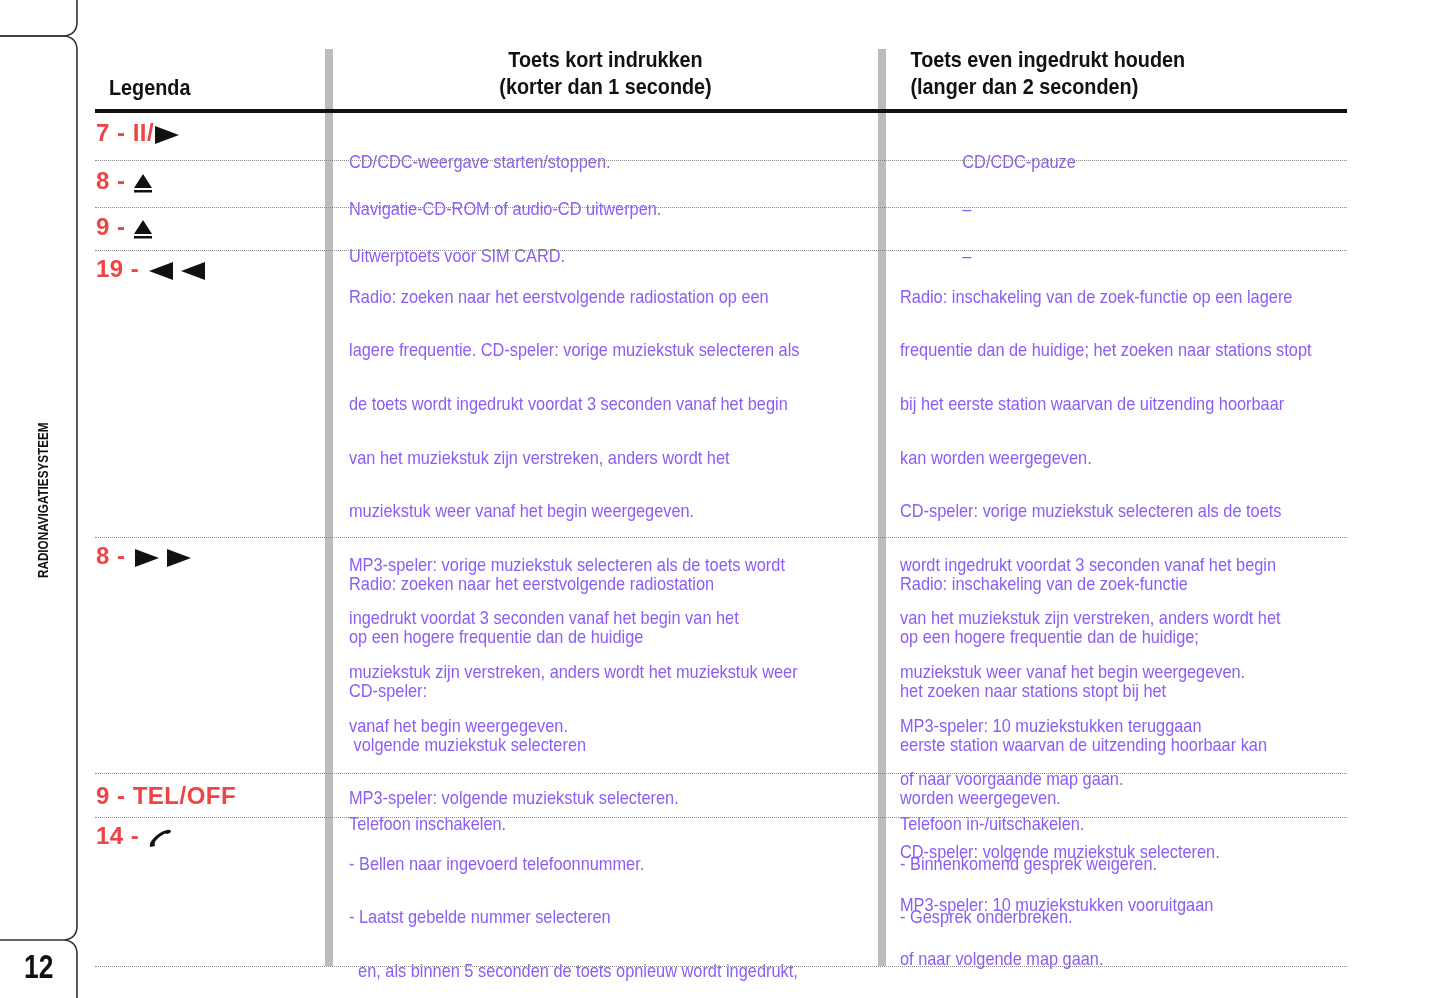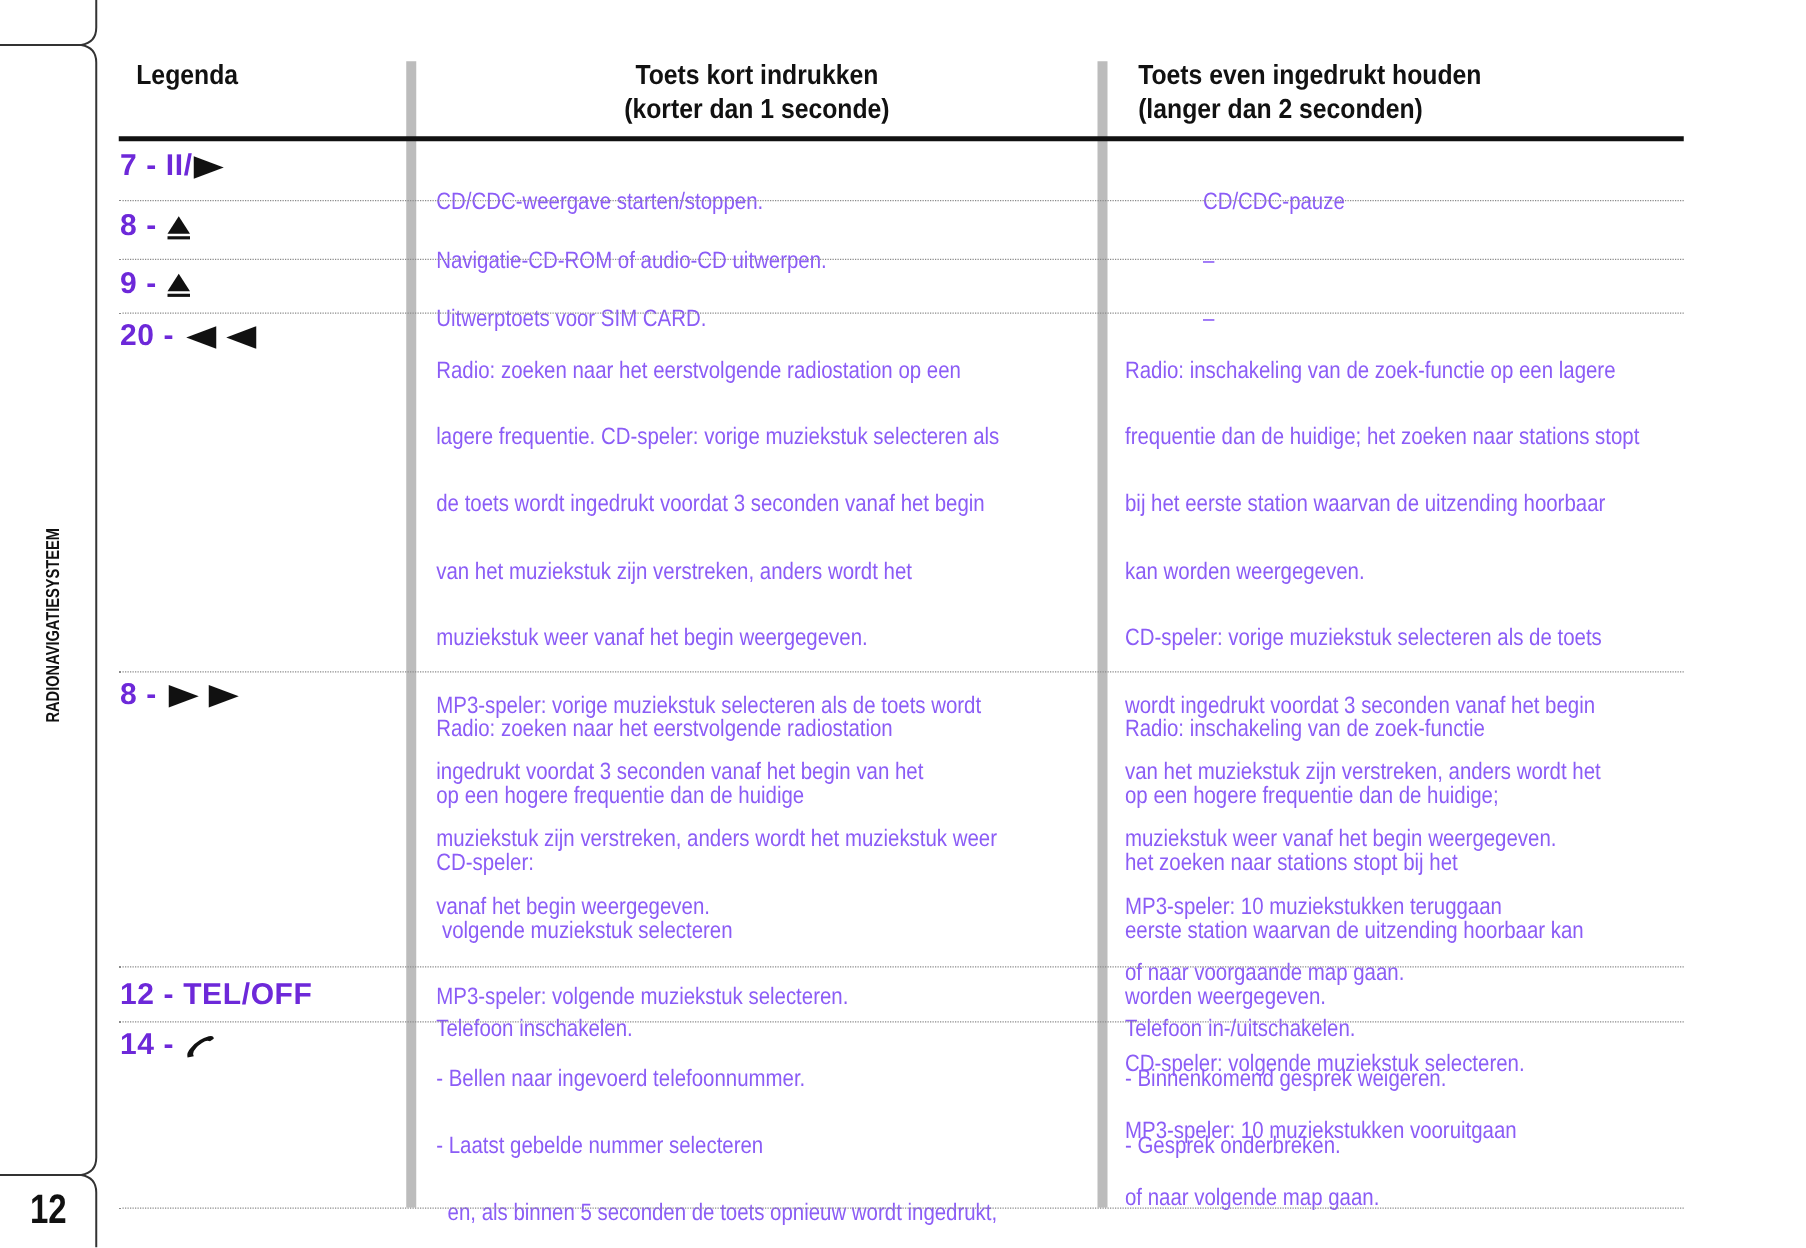--- a/index.html
+++ b/index.html
@@ -11,29 +11,29 @@
   .side-title { position:absolute; left:34px; top:578px; transform-origin:0 0; transform:rotate(-90deg);
                 font-family:"Liberation Sans", sans-serif; font-weight:bold; font-size:15px;
                 letter-spacing:0px; white-space:nowrap; color:#111; transform:rotate(-90deg) scaleX(0.78); }
   .page-num { position:absolute; left:24px; top:948px; font-weight:bold; font-size:33px; color:#111;
               transform:scaleX(0.8); transform-origin:0 0; }
   .col-bar { position:absolute; top:49px; width:8px; background:#bcbcbc; }
   .bar1 { left:325px; height:917px; }
   .bar2 { left:878px; height:917px; }
 
   .hdr { position:absolute; top:46px; font-weight:bold; font-size:22px; line-height:27px; color:#111; }
-  .hdr-legend { left:109px; }
+  .hdr-legend { left:109px;margin-top:28px; }
   .hdr-c2 { left:333px; width:545px; text-align:center; }
   .hdr-c3 { left:886px; width:490px; text-align:left; }
   .hdr span { display:block; transform:scaleX(0.9); }
 
   .thick-rule { position:absolute; left:95px; top:109px; width:1252px; height:4px; background:#111; }
   .sep { position:absolute; left:95px; width:1252px; height:0; border-top:1px dotted #8a8a8a; }
 
-  .key { position:absolute; left:96px; font-weight:bold; font-size:24px; color:#6d28d9; white-space:nowrap; letter-spacing:0.5px; }
+  .key { position:absolute; left:96px; font-weight:bold; font-size:24px; color:#ef4444; white-space:nowrap; letter-spacing:0.5px; }
   .cell { position:absolute; font-size:19px; line-height:26.8px; color:#8b5cf6; white-space:pre-line; }
   .cell span.line { display:block; white-space:pre; transform:scaleX(0.86); transform-origin:0 50%; }
   .c2 { left:349px; width:520px; }
   .c3 { left:900px; width:450px; }
   .c3.center { left:886px; width:476px; text-align:left;margin-left:43px; }
   .c3.center span.line { transform-origin:50% 50%; }
 
   .tri { display:inline-block; vertical-align:middle; }
 </style>
 </head>
@@ -101,21 +101,21 @@
 </div>
 <div class="cell c2" style="top:216px">
   <span class="line">Uitwerptoets voor SIM CARD.</span>
 </div>
 <div class="cell c3 center" style="top:216px">
   <span class="line">–</span>
 </div>
 <div class="sep" style="top:250px"></div>
 
 <div class="key" style="top:255px">
-  <span>20 -</span>
+  <span>19 -</span>
   <svg class="tri" width="60" height="22" viewBox="0 0 60 22">
       <polygon points="26,2 26,20 2,11" fill="#111"></polygon>
       <polygon points="58,2 58,20 34,11" fill="#111"></polygon>
     </svg>
 </div>
 <div class="cell c2" style="top:257px">
   <span class="line">Radio: zoeken naar het eerstvolgende radiostation op een</span>
   <span class="line">lagere frequentie. CD-speler: vorige muziekstuk selecteren als</span>
   <span class="line">de toets wordt ingedrukt voordat 3 seconden vanaf het begin</span>
   <span class="line">van het muziekstuk zijn verstreken, anders wordt het</span>
@@ -159,21 +159,21 @@
   <span class="line">het zoeken naar stations stopt bij het</span>
   <span class="line">eerste station waarvan de uitzending hoorbaar kan</span>
   <span class="line">worden weergegeven.</span>
   <span class="line">CD-speler: volgende muziekstuk selecteren.</span>
   <span class="line">MP3-speler: 10 muziekstukken vooruitgaan</span>
   <span class="line">of naar volgende map gaan.</span>
 </div>
 <div class="sep" style="top:773px"></div>
 
 <div class="key" style="top:782px">
-  <span>12 - TEL/OFF</span>
+  <span>9 - TEL/OFF</span>
 </div>
 <div class="cell c2" style="top:784px">
   <span class="line">Telefoon inschakelen.</span>
 </div>
 <div class="cell c3" style="top:784px">
   <span class="line">Telefoon in-/uitschakelen.</span>
 </div>
 <div class="sep" style="top:817px"></div>
 
 <div class="key" style="top:822px">

